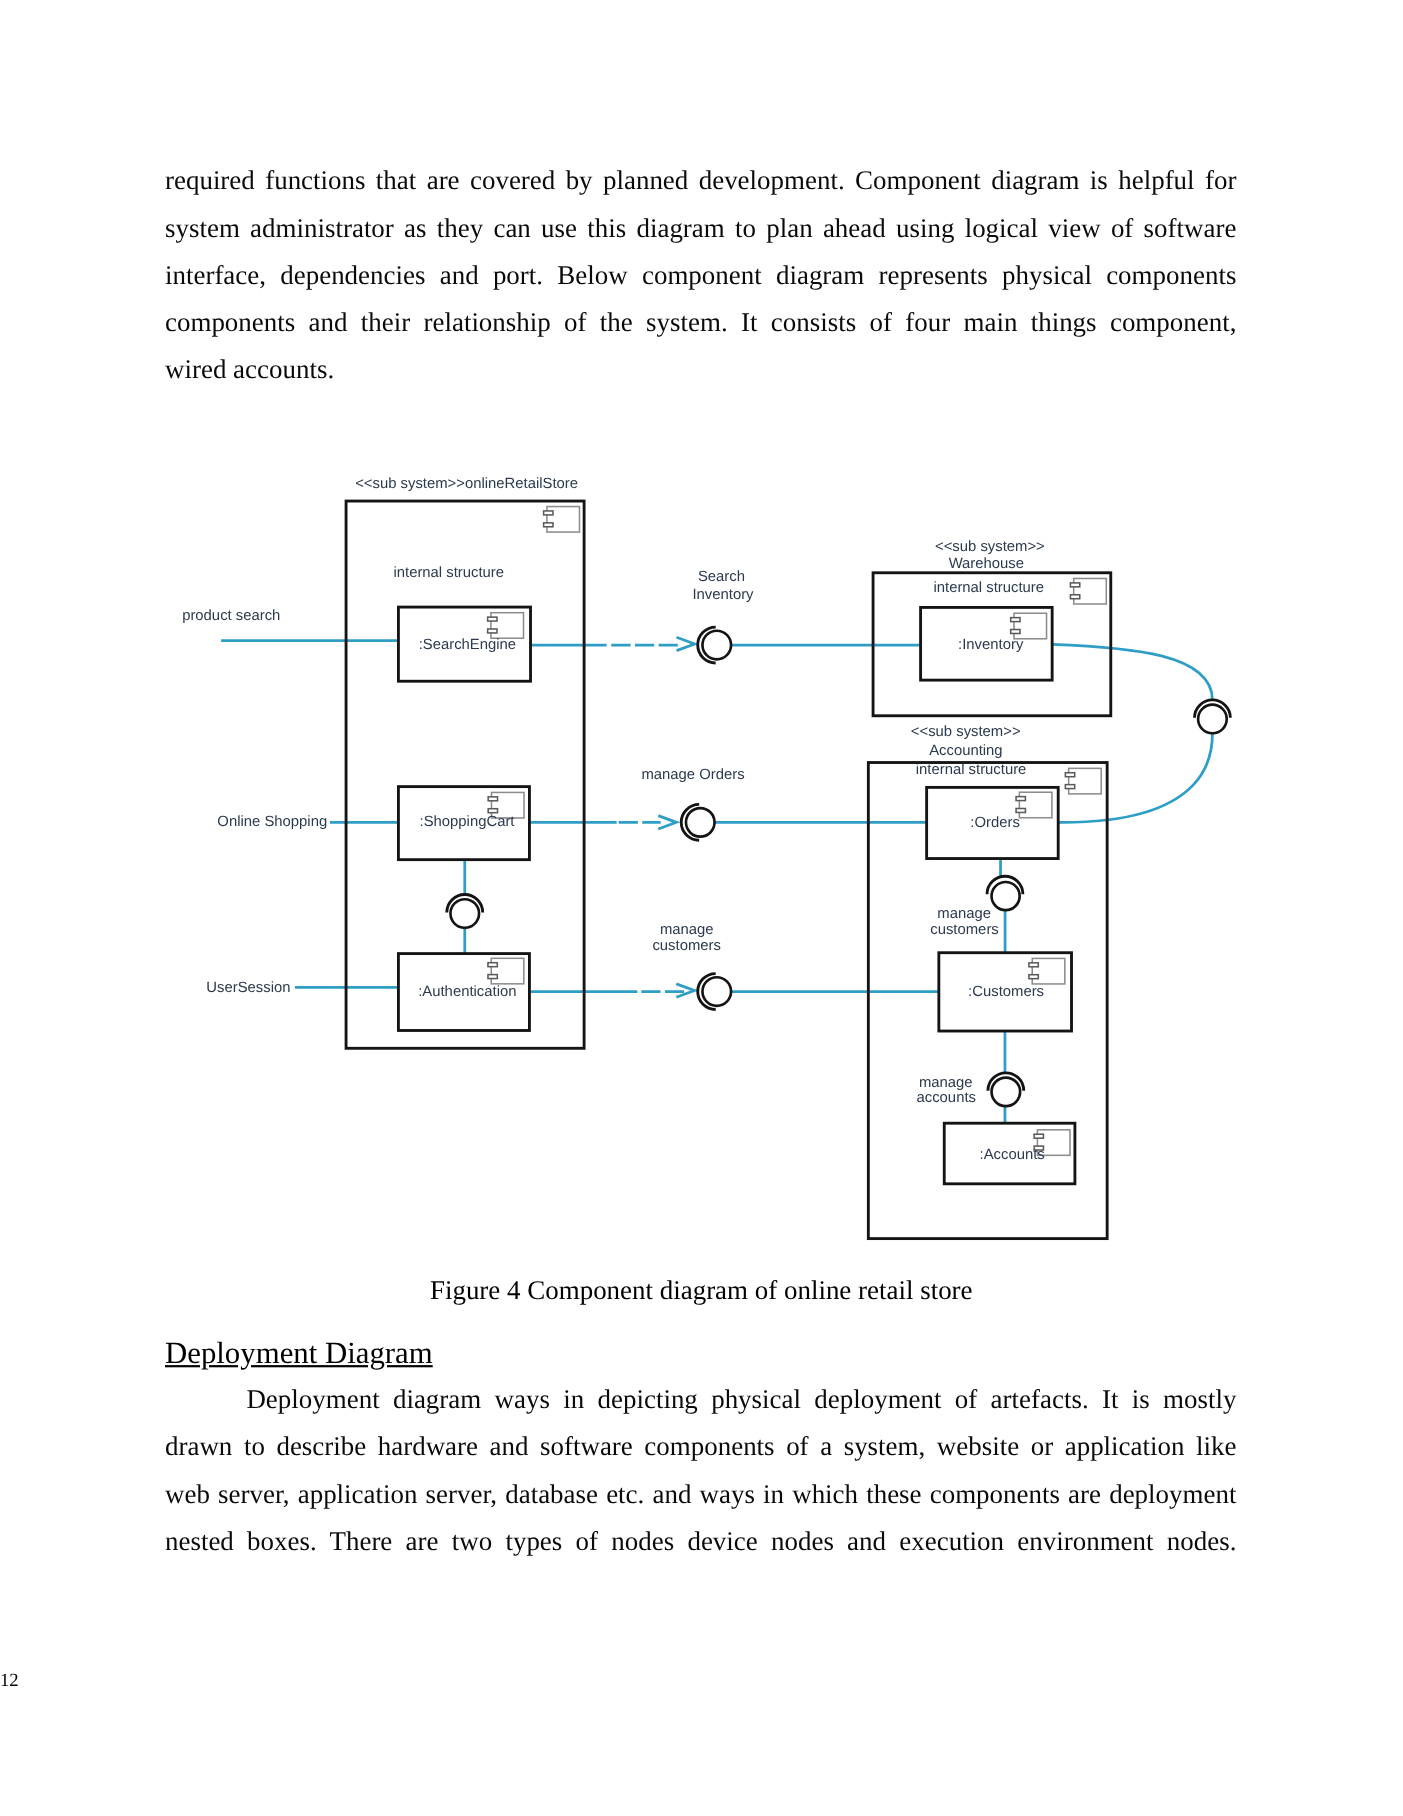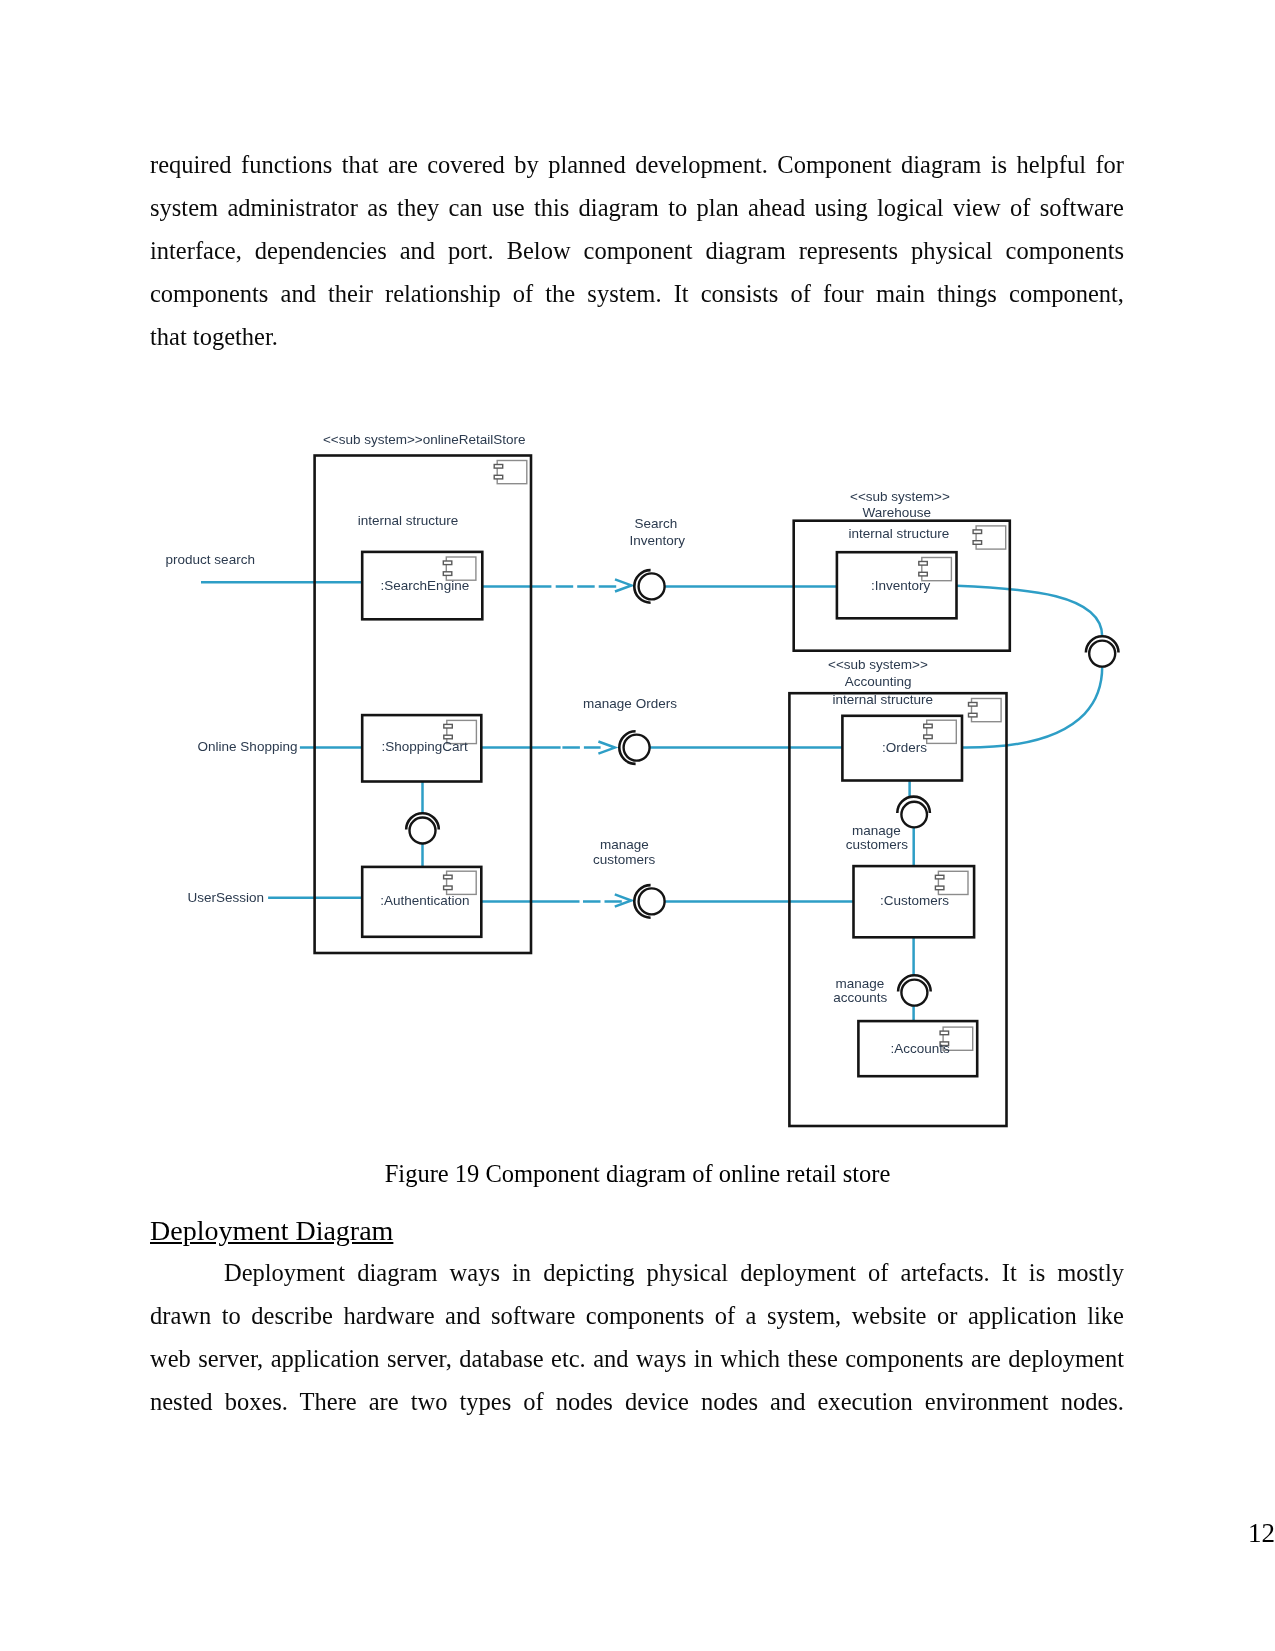--- a/index.html
+++ b/index.html
@@ -3,21 +3,21 @@
 <meta charset="utf-8">
 <style>
   html,body{margin:0;padding:0;background:#fff;}
   body{width:1275px;height:1651px;position:relative;overflow:hidden;
        font-family:"Liberation Serif", serif;color:#000;}
   .page{position:absolute;inset:0;transform:translateZ(0);}
   .para{position:absolute;font-size:24.5px;line-height:43px;text-align:justify;
         color:#0a0a0a;}
   .figcap{position:absolute;font-size:24.5px;text-align:center;width:100%;}
   .h3{position:absolute;font-size:28px;font-weight:normal;text-decoration:underline;}
-  .pgnum{position:absolute;font-size:27px;text-align:right;width:100%;}
+  .pgnum{position:absolute;font-size:17px;text-align:left;width:100%;}
   svg.diagram{position:absolute;left:0;top:0;}
   .p1{left:150px;top:142.6px;width:974px;}
   .p2{left:150px;top:1250.6px;width:974px;}
   .figcap{top:1160.3px;}
   .h3{left:150px;top:1214.6px;}
   .pgnum{top:1518px;}
   .jline{text-align:justify;text-align-last:justify;white-space:nowrap;}
   .jline, .lline{height:43px;font-family:Liberation Serif, serif;}
   .lline{text-align:left;}
   .ind{text-indent:74px;}
@@ -33,24 +33,24 @@
 </head>
 <body>
 
 <div class="page">
 
   <div class="para p1">
     <div class="jline">required functions that are covered by planned development. Component diagram is helpful for</div>
     <div class="jline">system administrator as they can use this diagram to plan ahead using logical view of software</div>
     <div class="jline">interface, dependencies and port. Below component diagram represents physical components</div>
     <div class="jline">components and their relationship of the system. It consists of four main things component,</div>
-    <div class="lline">that together.</div>
+    <div class="lline">wired accounts.</div>
   </div>
 
-  <div class="figcap">Figure 19 Component diagram of online retail store</div>
+  <div class="figcap">Figure 4 Component diagram of online retail store</div>
 
   <div class="h3">Deployment Diagram</div>
 
   <div class="para p2">
     <div class="jline ind">Deployment diagram ways in depicting physical deployment of artefacts. It is mostly</div>
     <div class="jline">drawn to describe hardware and software components of a system, website or application like</div>
     <div class="jline">web server, application server, database etc. and ways in which these components are deployment</div>
     <div class="jline">nested boxes. There are two types of nodes device nodes and execution environment nodes.</div>
   </div>
 

